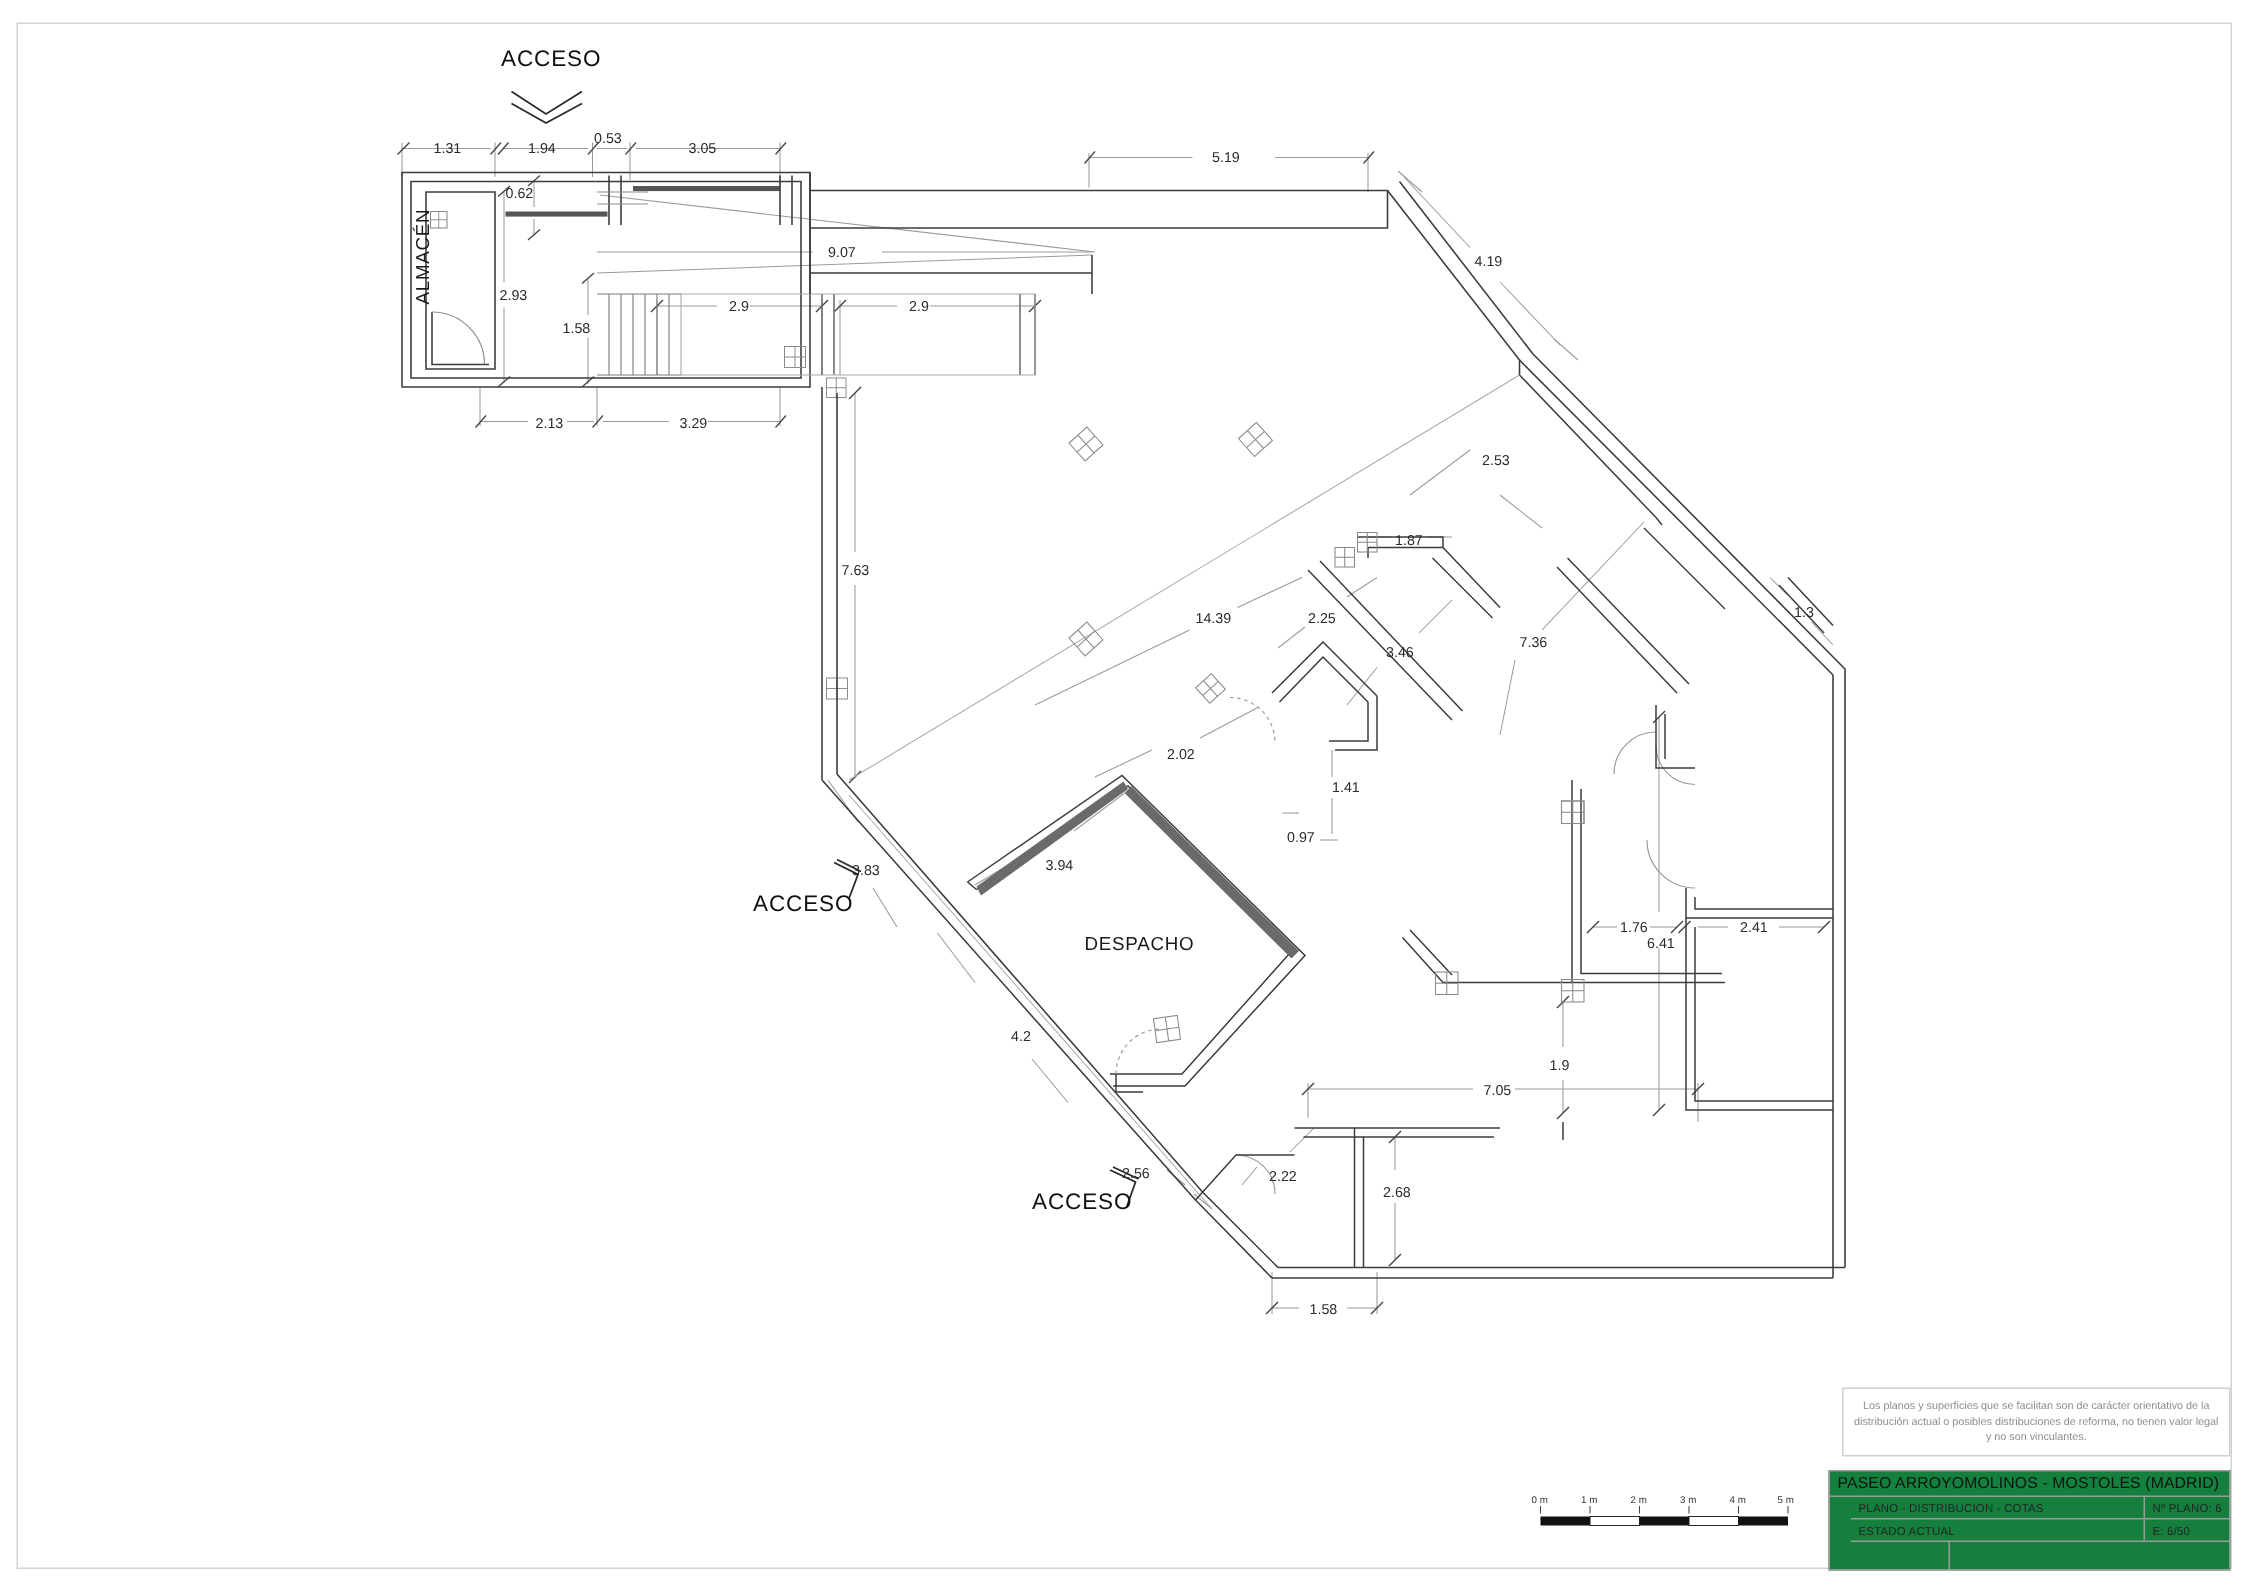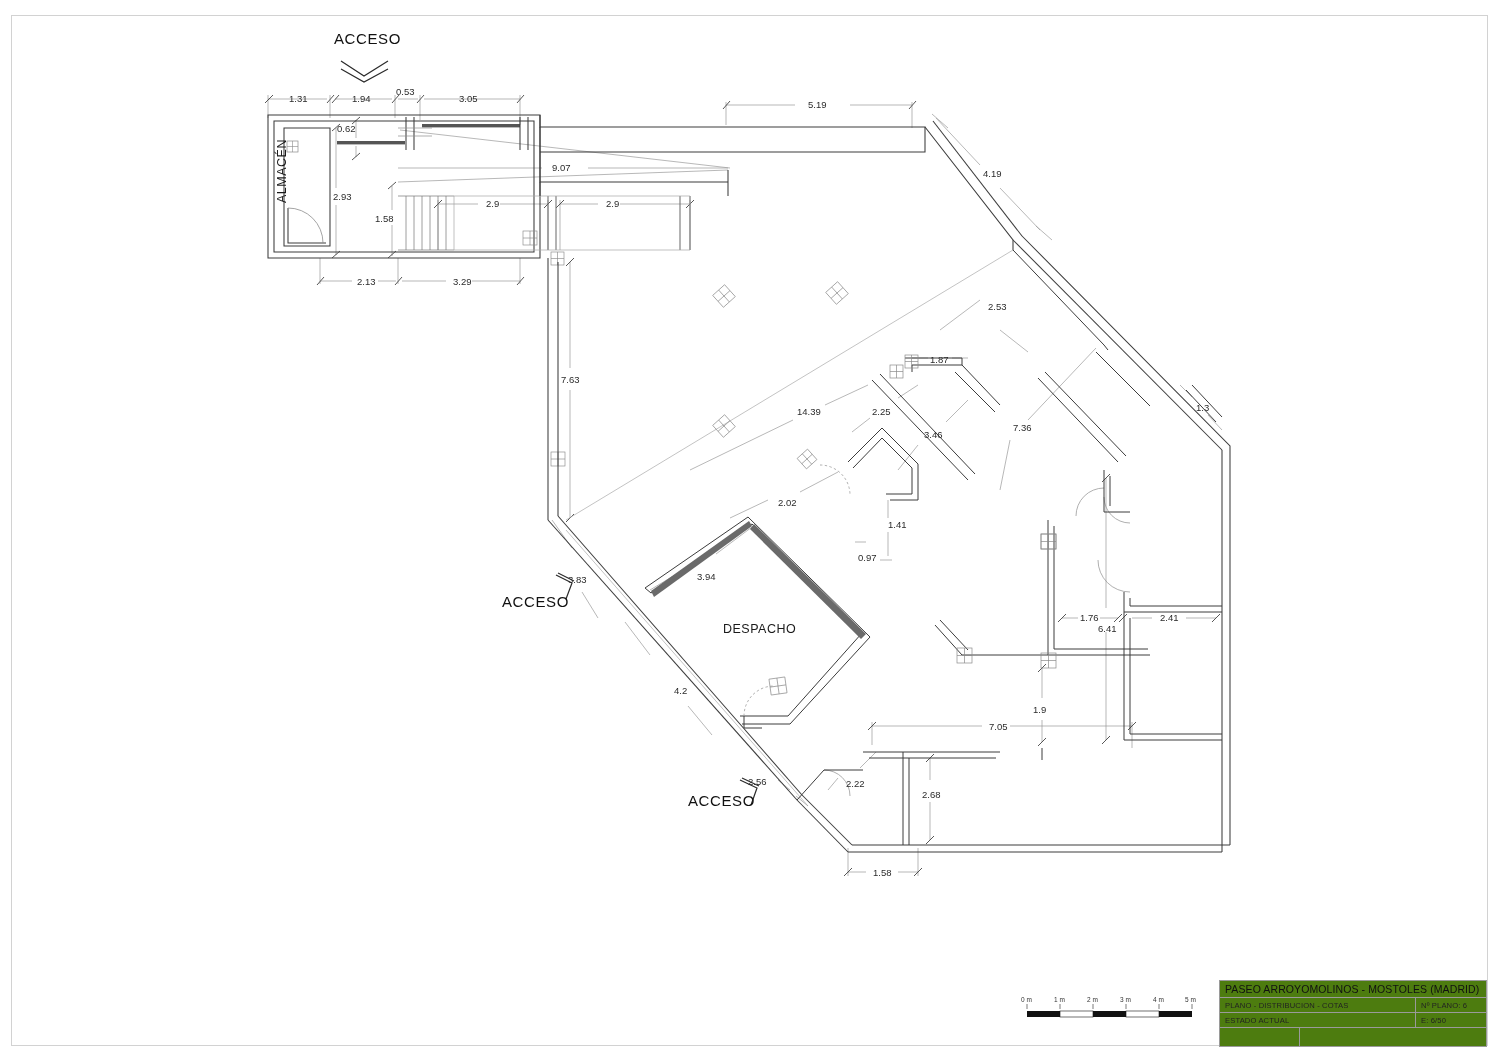--- a/index.html
+++ b/index.html
@@ -8,26 +8,26 @@
   #frame{position:absolute;left:11px;top:15px;width:1477px;height:1031px;border:1.3px solid #d2d2d2;box-sizing:border-box;}
   svg{position:absolute;left:0;top:0;}
   .dimtxt{font-family:"Liberation Sans",sans-serif;font-size:9.5px;fill:#2b2b2b;}
   .roomtxt{font-family:"Liberation Sans",sans-serif;font-size:12.5px;fill:#1a1a1a;letter-spacing:.5px;}
   .accesotxt{font-family:"Liberation Sans",sans-serif;font-size:15px;fill:#111;letter-spacing:.6px;}
   .scaletxt{font-family:"Liberation Sans",sans-serif;font-size:6.5px;fill:#333;}
   
   #notebox{position:absolute;left:1228px;top:925px;width:259px;height:46px;border:1px solid #cfcfcf;box-sizing:border-box;
            display:flex;align-items:center;justify-content:center;padding:2px 6px;}
   #notebox p{margin:0;text-align:center;font-size:7.2px;line-height:1.45;color:#8d8d8d;font-family:"Liberation Sans",sans-serif;}
-  #titleblock{position:absolute;left:1219px;top:980px;width:268px;border:1px solid #9a9a9a;box-sizing:border-box;background:#4d7c0f;}
+  #titleblock{position:absolute;left:1219px;top:980px;width:268px;border:1px solid #9a9a9a;box-sizing:border-box;background:#15803d;}
   #titleblock .row{display:flex;border-bottom:1px solid #9a9a9a;box-sizing:border-box;}
   #titleblock .row:last-child{border-bottom:none;}
   #titleblock .r1{height:17px;align-items:center;}
   #titleblock .r1 span{font-size:10.5px;color:#111;padding-left:5px;letter-spacing:.1px;}
-  #titleblock .r2,#titleblock .r3{height:15px;align-items:center;}
+  #titleblock .r2,#titleblock .r3{height:15px;align-items:center;margin-left:14px;}
   #titleblock .cL{flex:0 0 196px;border-right:1px solid #9a9a9a;box-sizing:border-box;height:100%;display:flex;align-items:center;}
   #titleblock .cR{flex:1;height:100%;display:flex;align-items:center;}
   #titleblock .cL span,#titleblock .cR span{font-size:7.6px;color:#222;padding-left:5px;letter-spacing:.15px;}
   #titleblock .r4{height:18px;}
   #titleblock .r4 .c1{flex:0 0 80px;border-right:1px solid #9a9a9a;box-sizing:border-box;}
   #titleblock .r4 .c2{flex:1;}
   #scalebar{position:absolute;left:1013px;top:995px;width:185px;height:28px;}
 </style>
 </head>
 <body>
@@ -481,20 +481,23 @@
       <rect x="146" y="16" width="33" height="6" fill="#111"></rect>
     </g>
     <text class="scaletxt" x="8" y="7">0 m</text>
     <text class="scaletxt" x="41" y="7">1 m</text>
     <text class="scaletxt" x="74" y="7">2 m</text>
     <text class="scaletxt" x="107" y="7">3 m</text>
     <text class="scaletxt" x="140" y="7">4 m</text>
     <text class="scaletxt" x="172" y="7">5 m</text>
   </svg>
 
+  <div id="notebox">
+    <p>Los planos y superficies que se facilitan son de carácter orientativo de la distribución actual o posibles distribuciones de reforma, no tienen valor legal y no son vinculantes.</p>
+  </div>
 
   <div id="titleblock">
     <div class="row r1">
       <span>PASEO ARROYOMOLINOS - MOSTOLES   (MADRID)</span>
     </div>
     <div class="row r2">
       <div class="cL">
         <span>PLANO   -  DISTRIBUCION - COTAS</span>
       </div>
       <div class="cR">

